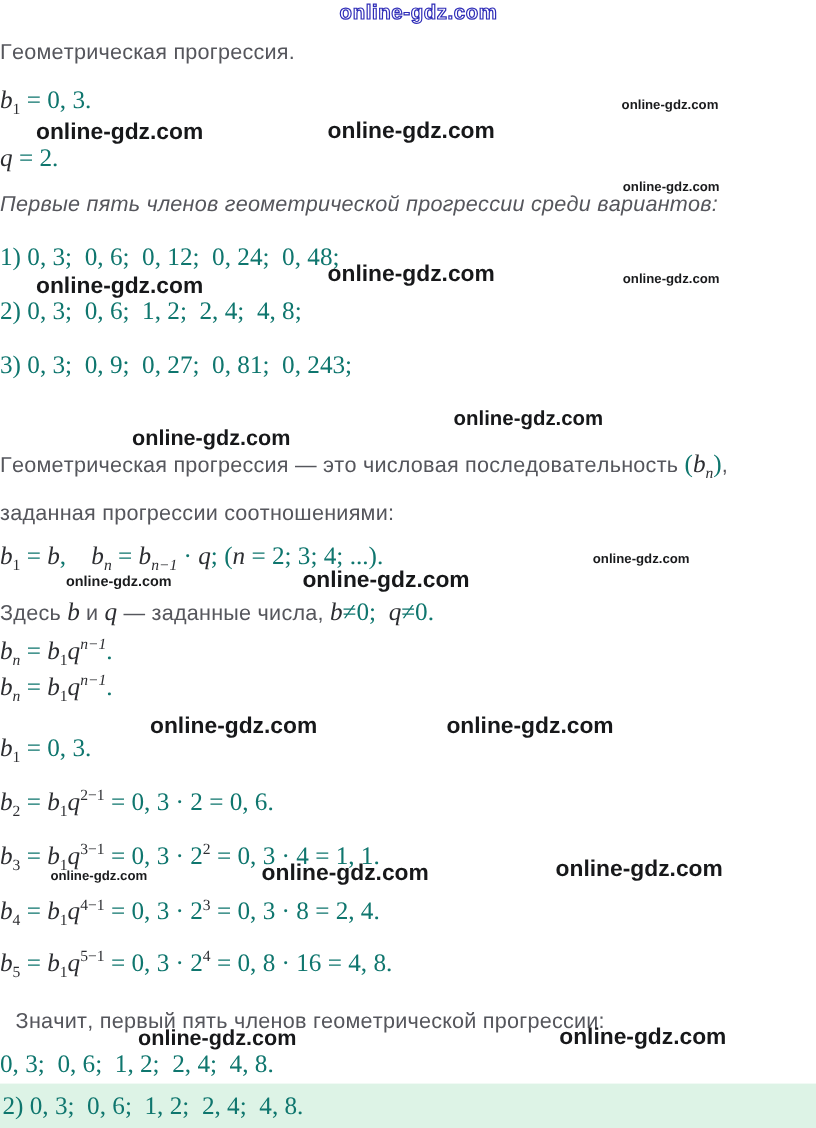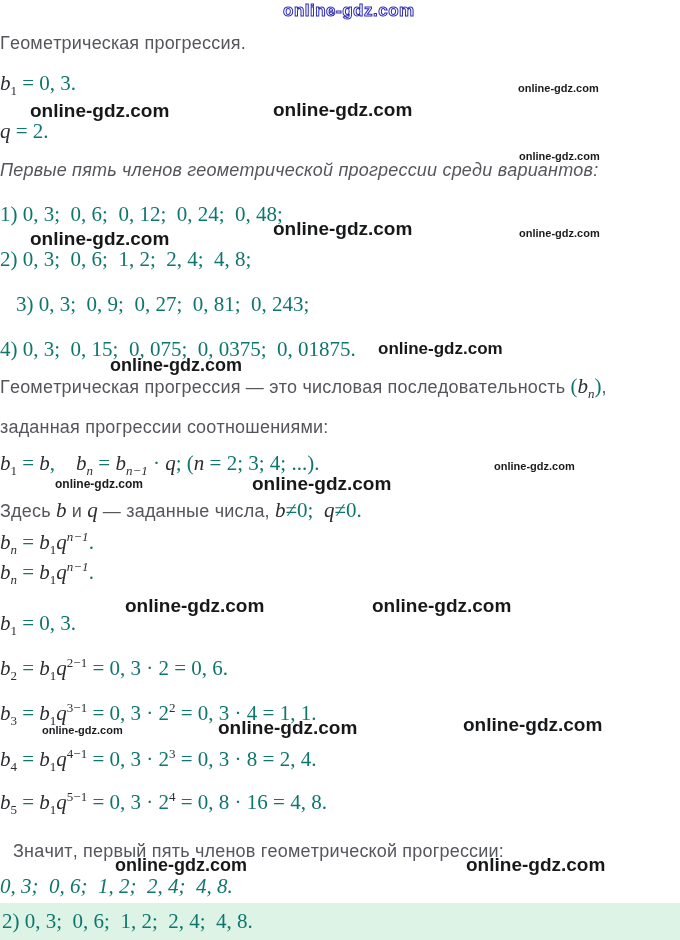--- a/index.html
+++ b/index.html
@@ -27,35 +27,34 @@
 </head>
 <body>
 
 <div class="page" id="page" style="background: rgb(255, 255, 255);">
     <div class="line kind-text" style="top: 33px;"><span class="seg-t">Геометрическая прогрессия.</span></div>
     <div class="line kind-math" style="top: 71px;"><span class="seg-v">b</span><span class="seg-b">1</span><span class="seg-m"> = 0, 3.</span></div>
     <div class="line kind-math" style="top: 119px;"><span class="seg-v">q</span><span class="seg-m"> = 2.</span></div>
     <div class="line kind-text" style="top: 160px; font-style: italic;"><span class="seg-t">Первые пять членов геометрической прогрессии среди вариантов:</span></div>
     <div class="line kind-math" style="top: 202px;"><span class="seg-m">1) 0, 3;  0, 6;  0, 12;  0, 24;  0, 48;</span></div>
     <div class="line kind-math" style="top: 247px;"><span class="seg-m">2) 0, 3;  0, 6;  1, 2;  2, 4;  4, 8;</span></div>
-    <div class="line kind-math" style="top: 292px; padding-left: 16px;"><span class="seg-m">3) 0, 3;  0, 9;  0, 27;  0, 81;  0, 243;</span></div>
-    <div class="line kind-math" style="top: 337px;"><span class="seg-m">4) 0, 3;  0, 15;  0, 075;  0, 0375;  0, 01875.</span></div>
+    <div class="line kind-math" style="top: 292px;"><span class="seg-m">3) 0, 3;  0, 9;  0, 27;  0, 81;  0, 243;</span></div>
     <div class="line kind-text" style="top: 374px;"><span class="seg-t">Геометрическая прогрессия — это числовая последовательность </span><span class="seg-m">(</span><span class="seg-v">b</span><span class="seg-b it">n</span><span class="seg-m">)</span><span class="seg-t">,</span></div>
     <div class="line kind-text" style="top: 417px;"><span class="seg-t">заданная прогрессии соотношениями:</span></div>
     <div class="line kind-math" style="top: 451px;"><span class="seg-v">b</span><span class="seg-b">1</span><span class="seg-m"> = </span><span class="seg-v">b</span><span class="seg-m">,    </span><span class="seg-v">b</span><span class="seg-b it">n</span><span class="seg-m"> = </span><span class="seg-v">b</span><span class="seg-b it">n−1</span><span class="seg-m"> · </span><span class="seg-v">q</span><span class="seg-m">; (</span><span class="seg-v">n</span><span class="seg-m"> = 2; 3; 4; ...).</span></div>
     <div class="line kind-text" style="top: 498px;"><span class="seg-t">Здесь </span><span class="seg-v">b</span><span class="seg-t"> и </span><span class="seg-v">q</span><span class="seg-t"> — заданные числа, </span><span class="seg-v">b</span><span class="seg-m">≠0;  </span><span class="seg-v">q</span><span class="seg-m">≠0.</span></div>
     <div class="line kind-math" style="top: 529px;"><span class="seg-v">b</span><span class="seg-b it">n</span><span class="seg-m"> = </span><span class="seg-v">b</span><span class="seg-b">1</span><span class="seg-v">q</span><span class="seg-p it">n−1</span><span class="seg-m">.</span></div>
     <div class="line kind-math" style="top: 559px;"><span class="seg-v">b</span><span class="seg-b it">n</span><span class="seg-m"> = </span><span class="seg-v">b</span><span class="seg-b">1</span><span class="seg-v">q</span><span class="seg-p it">n−1</span><span class="seg-m">.</span></div>
     <div class="line kind-math" style="top: 611px;"><span class="seg-v">b</span><span class="seg-b">1</span><span class="seg-m"> = 0, 3.</span></div>
     <div class="line kind-math" style="top: 655px;"><span class="seg-v">b</span><span class="seg-b">2</span><span class="seg-m"> = </span><span class="seg-v">b</span><span class="seg-b">1</span><span class="seg-v">q</span><span class="seg-p">2−1</span><span class="seg-m"> = 0, 3 · 2 = 0, 6.</span></div>
     <div class="line kind-math" style="top: 700px;"><span class="seg-v">b</span><span class="seg-b">3</span><span class="seg-m"> = </span><span class="seg-v">b</span><span class="seg-b">1</span><span class="seg-v">q</span><span class="seg-p">3−1</span><span class="seg-m"> = 0, 3 · 2</span><span class="seg-p">2</span><span class="seg-m"> = 0, 3 · 4 = 1, 1.</span></div>
     <div class="line kind-math" style="top: 746px;"><span class="seg-v">b</span><span class="seg-b">4</span><span class="seg-m"> = </span><span class="seg-v">b</span><span class="seg-b">1</span><span class="seg-v">q</span><span class="seg-p">4−1</span><span class="seg-m"> = 0, 3 · 2</span><span class="seg-p">3</span><span class="seg-m"> = 0, 3 · 8 = 2, 4.</span></div>
     <div class="line kind-math" style="top: 789px;"><span class="seg-v">b</span><span class="seg-b">5</span><span class="seg-m"> = </span><span class="seg-v">b</span><span class="seg-b">1</span><span class="seg-v">q</span><span class="seg-p">5−1</span><span class="seg-m"> = 0, 3 · 2</span><span class="seg-p">4</span><span class="seg-m"> = 0, 8 · 16 = 4, 8.</span></div>
     <div class="line kind-text" style="top: 841px; padding-left: 13px;"><span class="seg-t">Значит, первый пять членов геометрической прогрессии:</span></div>
-    <div class="line kind-math" style="top: 874px; font-style: italic;"><span class="seg-m">0, 3;  0, 6;  1, 2;  2, 4;  4, 8.</span></div>
+    <div class="line kind-math" style="top: 874px;"><span class="seg-m">0, 3;  0, 6;  1, 2;  2, 4;  4, 8.</span></div>
     <div class="highlight-row" style="top: 903px; height: 37px; background: rgb(221, 243, 230);">
       <div class="line kind-math"><span class="seg-m">2) 0, 3;  0, 6;  1, 2;  2, 4;  4, 8.</span></div>
     </div>
     <span class="wm wm-outline" style="left: 283px; top: 2px; font-size: 17px; -webkit-text-stroke: 1px rgb(47, 45, 184);">online-gdz.com</span>
     <span class="wm wm-small" style="left: 518px; top: 82px; font-size: 11px;">online-gdz.com</span>
     <span class="wm wm-bold" style="left: 30px; top: 101px; font-size: 19px;">online-gdz.com</span>
     <span class="wm wm-bold" style="left: 273px; top: 100px; font-size: 19px;">online-gdz.com</span>
     <span class="wm wm-small" style="left: 519px; top: 150px; font-size: 11px;">online-gdz.com</span>
     <span class="wm wm-bold" style="left: 273px; top: 219px; font-size: 19px;">online-gdz.com</span>
     <span class="wm wm-small" style="left: 519px; top: 227px; font-size: 11px;">online-gdz.com</span>

